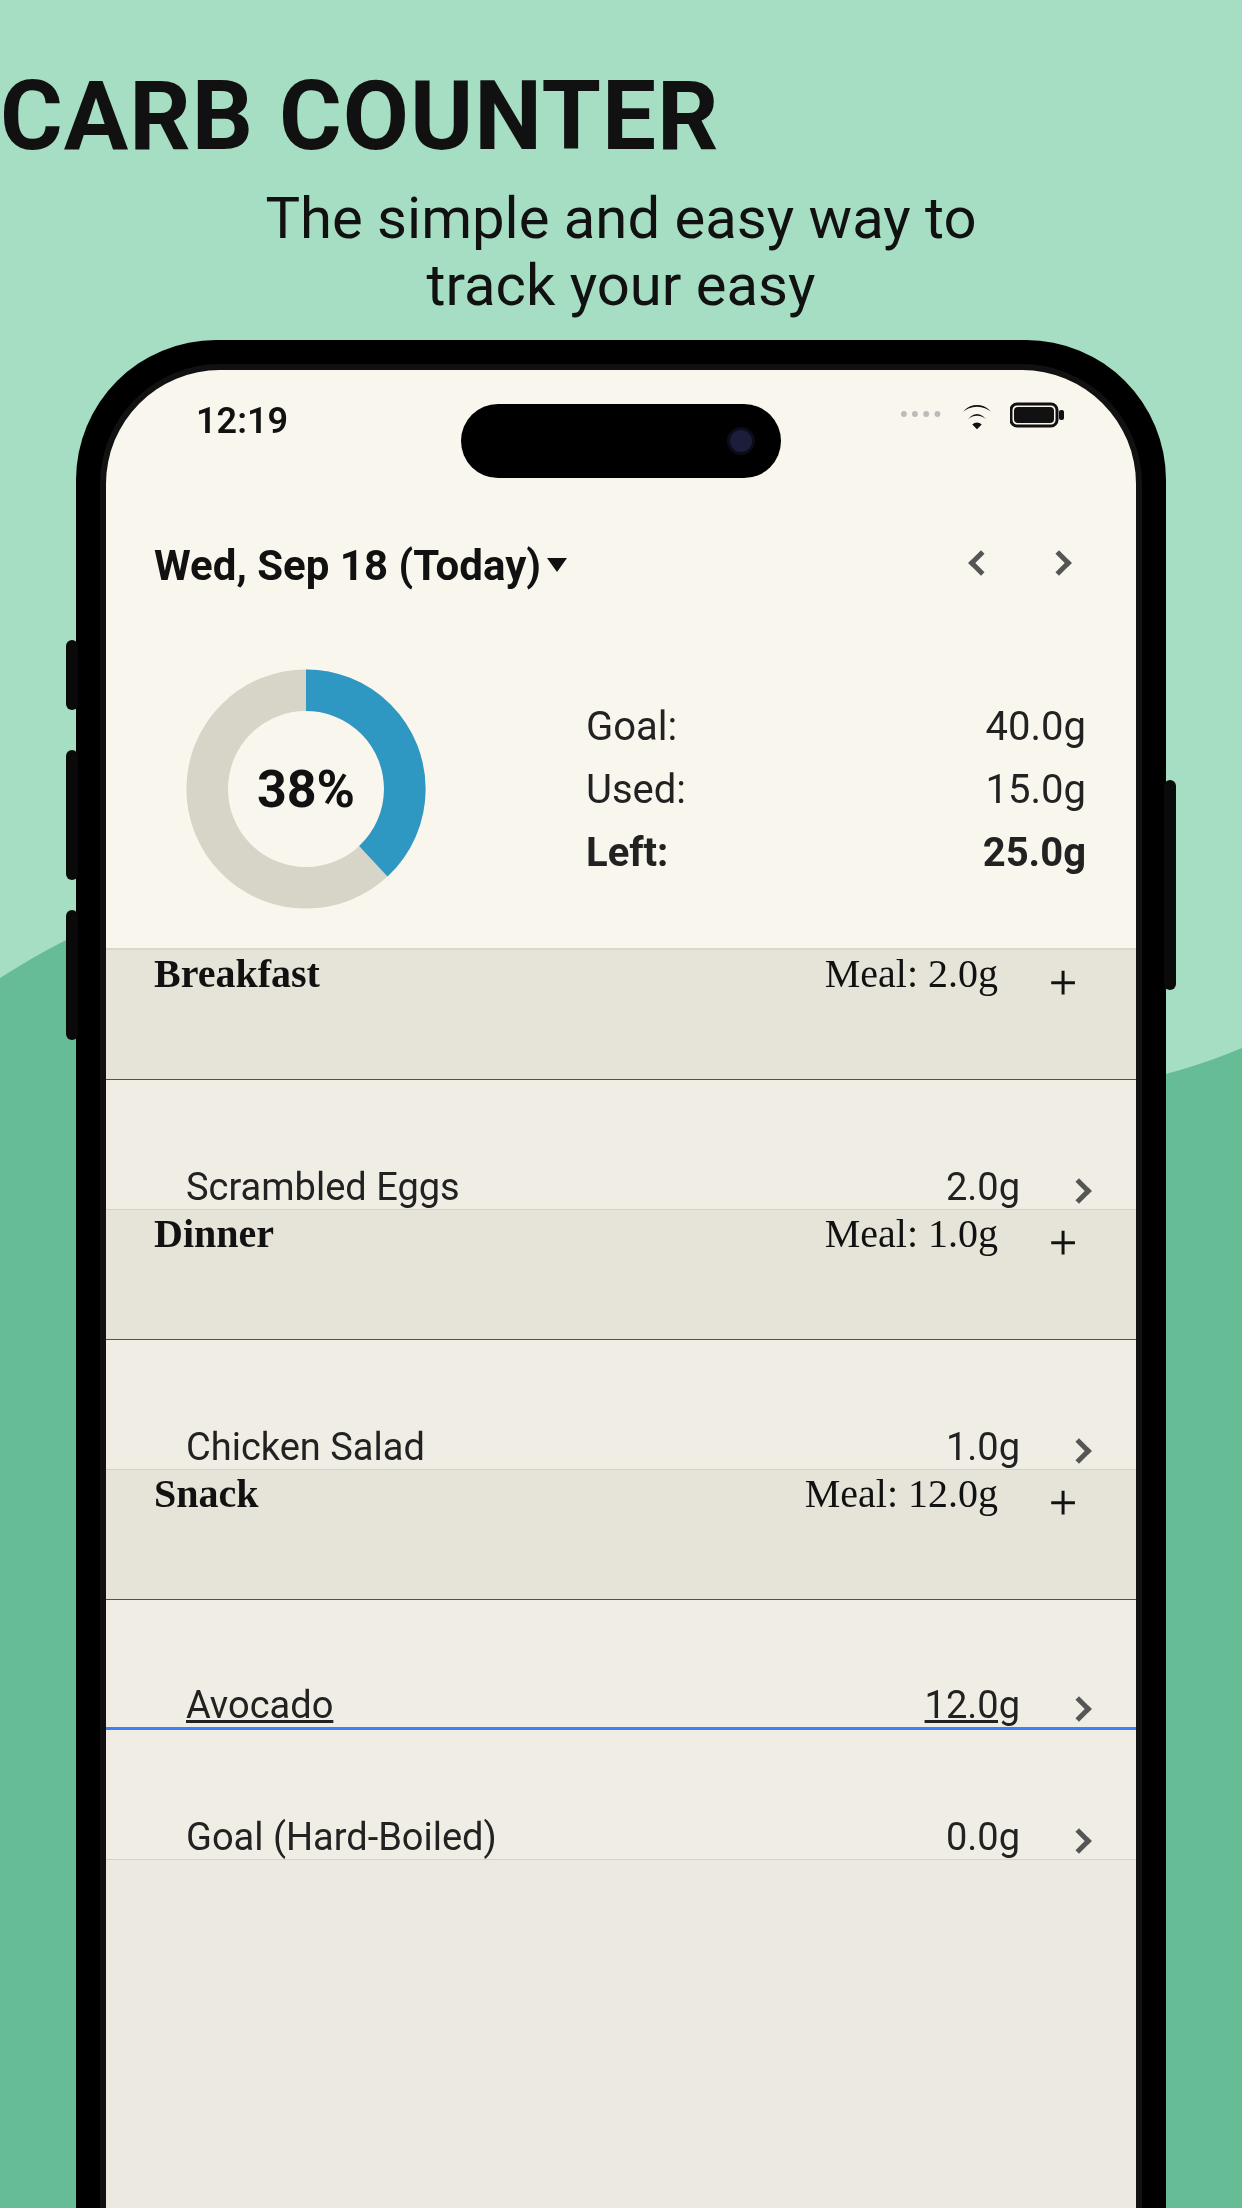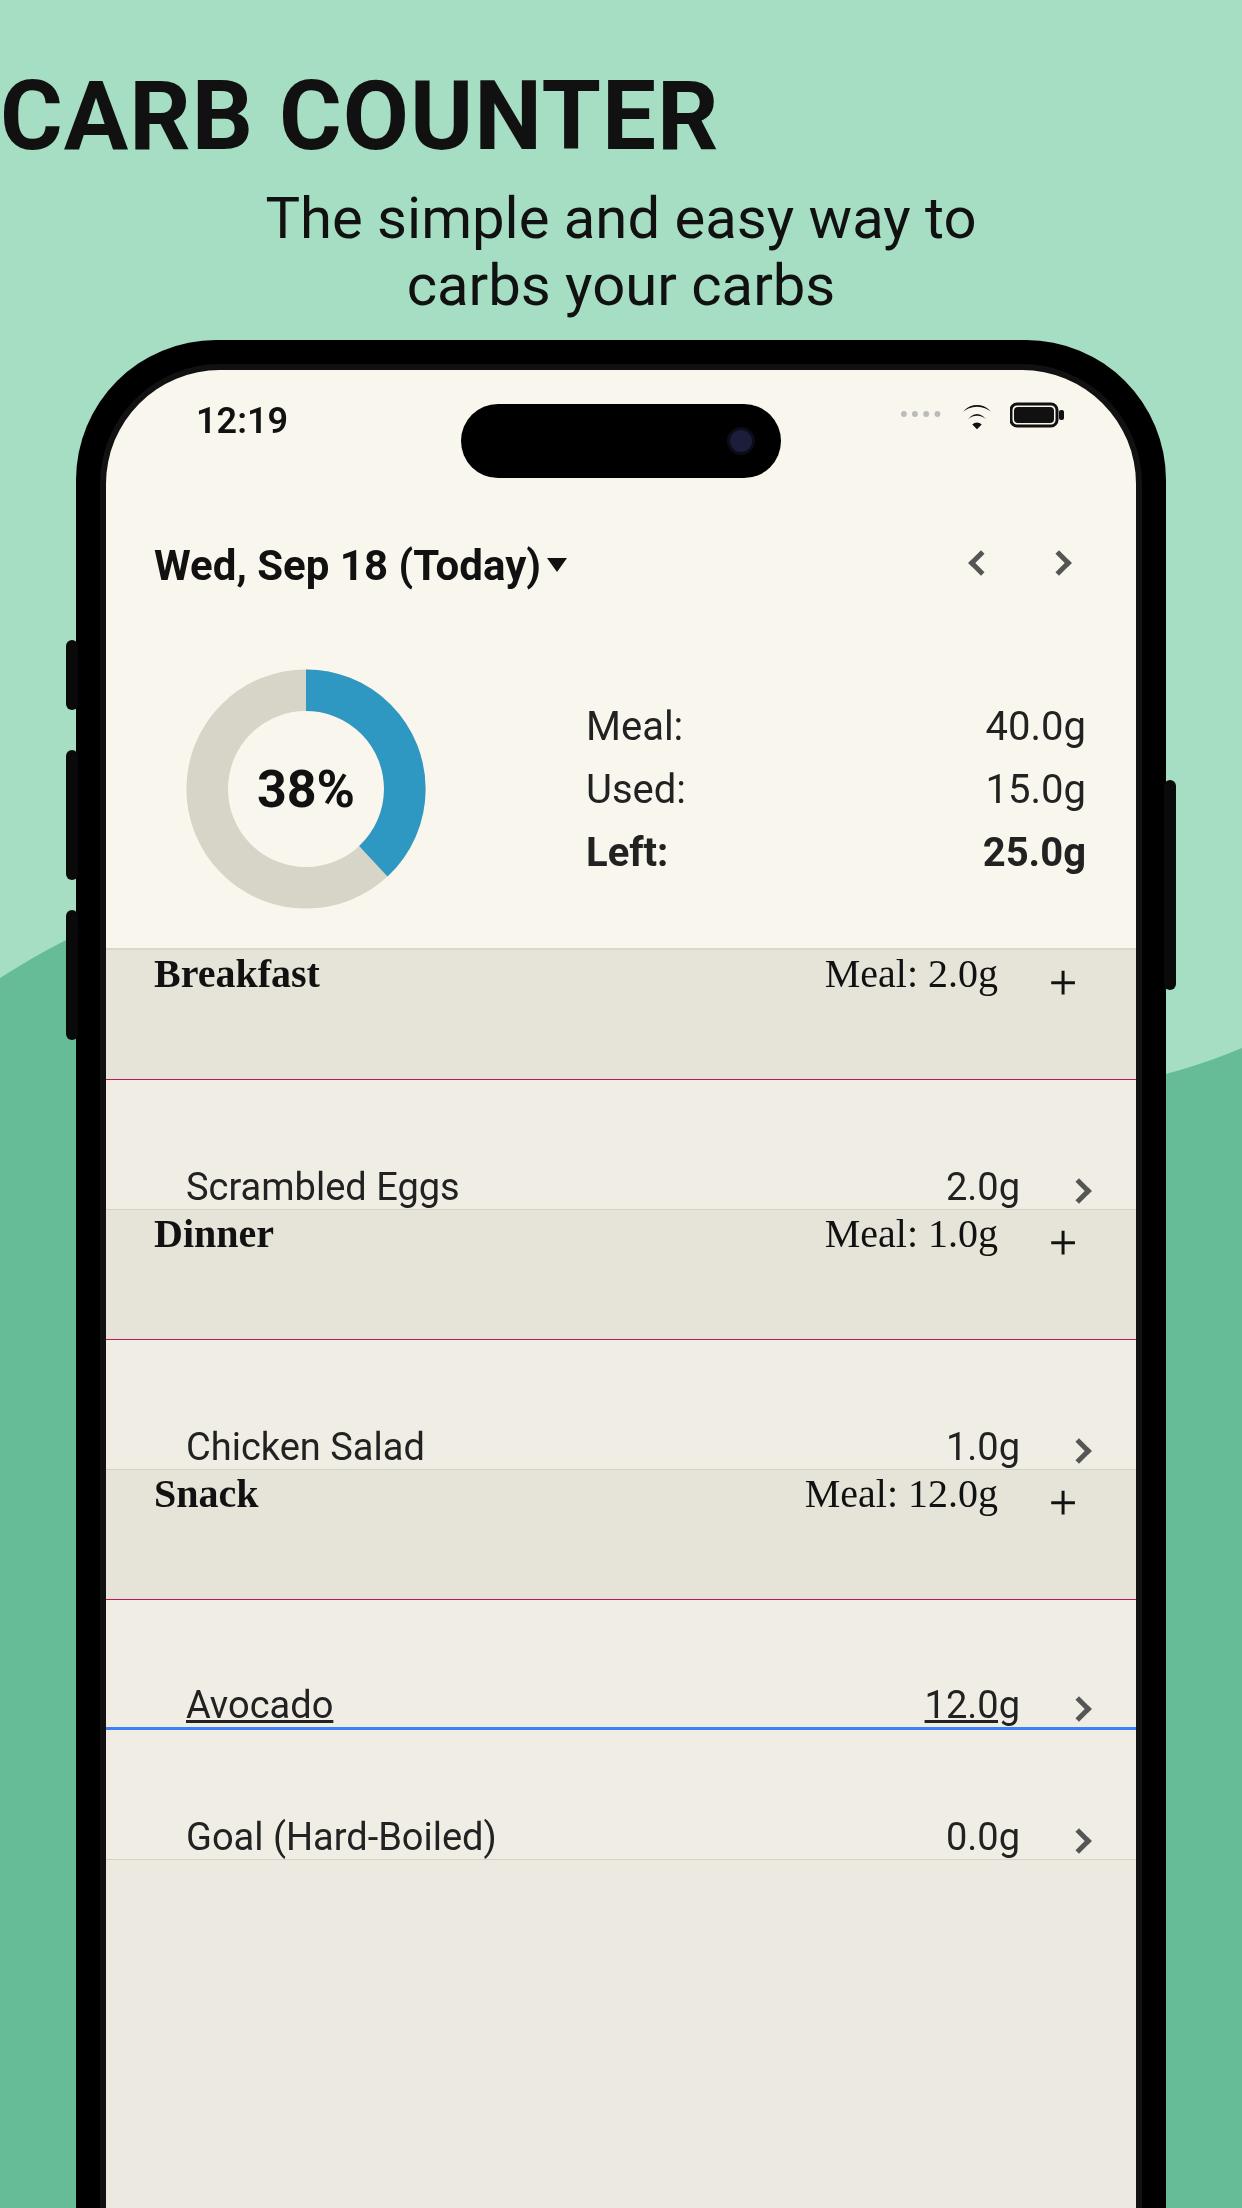--- a/index.html
+++ b/index.html
@@ -130,21 +130,21 @@
 </head>
 <body>
 
 <div class="bg">
   <svg class="wave" viewBox="0 0 1242 1600" preserveAspectRatio="none">
     <path d="M0,370 C220,230 430,230 640,370 C830,500 1050,520 1242,440 L1242,1600 L0,1600 Z" fill="#66BC94"></path>
   </svg>
 
   <div class="promo-title">CARB COUNTER</div>
   <div class="promo-sub" style="white-space:pre-line;">The simple and easy way to
-carbs your carbs</div>
+track your easy</div>
 
   <div class="phone">
     <div class="side-btn l1"></div>
     <div class="side-btn l2"></div>
     <div class="side-btn l3"></div>
     <div class="side-btn r1"></div>
     <div class="phone-inner">
       <div class="screen">
 
         <div class="notch">
@@ -184,21 +184,21 @@
         <div class="summary">
           <div class="donut-wrap">
             <svg class="donut-svg" viewBox="0 0 100 100">
               <circle cx="50" cy="50" r="38" fill="none" stroke="#D7D4C8" stroke-width="16"></circle>
               <circle id="donut-arc" cx="50" cy="50" r="38" fill="none" stroke="#2E97C2" stroke-width="16" stroke-dasharray="90.72919583567322 238.76104167282426"></circle>
             </svg>
             <div class="donut-label">38%</div>
           </div>
           <div class="stats">
             <div class="stat-row">
-              <span>Meal:</span>
+              <span>Goal:</span>
               <span>40.0g</span>
             </div>
             <div class="stat-row">
               <span>Used:</span>
               <span>15.0g</span>
             </div>
             <div class="stat-row bold">
               <span>Left:</span>
               <span>25.0g</span>
             </div>

